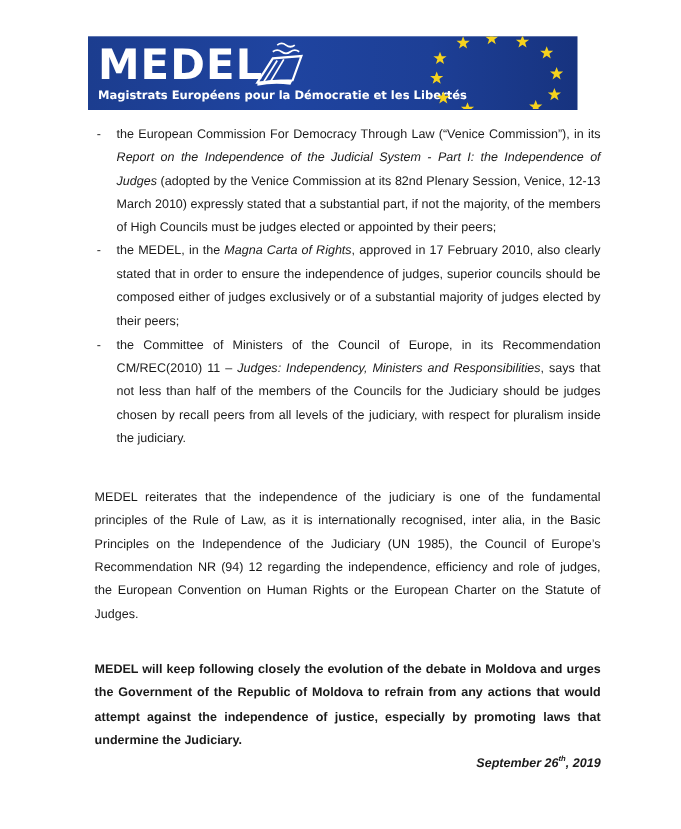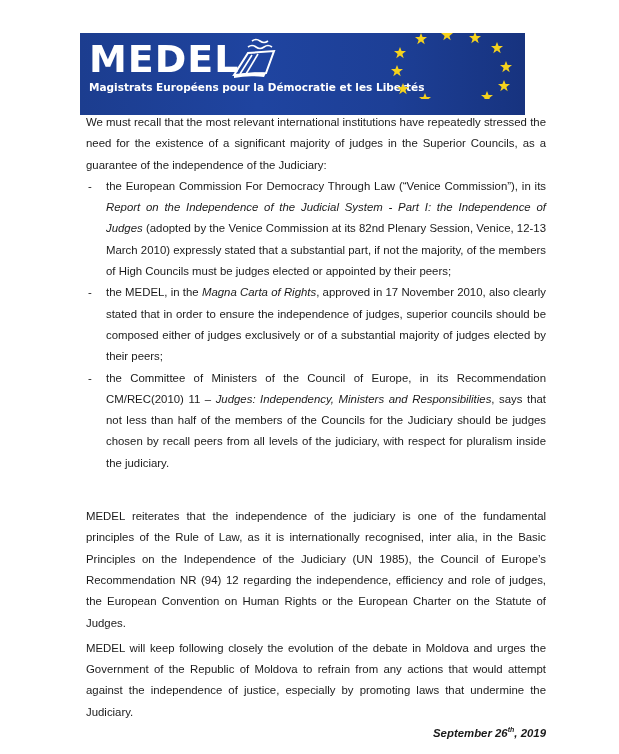--- a/index.html
+++ b/index.html
@@ -1,19 +1,19 @@
 <!DOCTYPE html>
 <html><head>
   <meta charset="utf-8">
   <style>
     html, body { margin: 0; padding: 0; background: #ffffff; }
     body { width: 619px; height: 754px; position: relative; overflow: hidden; font-family: "Liberation Sans", sans-serif; color: #1a1a1a; }
 
     .banner {
-      position: absolute; left: 80px; top: 33px; width: 445px; height: 82px;
+      position: absolute; left: 80px; top: 33px; width: 445px; height: 67px;
       background: linear-gradient(90deg, #1c3d8f 0%, #1f44a0 40%, #1d3f96 70%, #17337f 100%);
       overflow: hidden;
     }
     .banner-title {
       position: absolute; left: 9px; top: 4px;
       font-family: "DejaVu Sans", sans-serif; font-weight: bold;
       font-size: 38px; letter-spacing: 1px; color: #ffffff; line-height: 44px;
     }
     .banner-subtitle {
       position: absolute; left: 9px; top: 48px;
@@ -64,31 +64,30 @@
     <use href="#star" x="22" y="38"></use>
     <use href="#star" x="131" y="34"></use>
     <use href="#star" x="28" y="56"></use>
     <use href="#star" x="129" y="53"></use>
     <use href="#star" x="50" y="66"></use>
     <use href="#star" x="112" y="64"></use>
   </svg>
 </div>
 
 <div class="doc">
-  <p class="para">We must recall that the most relevant international institutions have repeatedly stressed the need for the existence of a significant majority of judges in the Superior Councils, as a guarantee of the independence of the Judiciary:</p>
   <ul class="list">
     <li>
       <span class="dash">-</span>
       <span>the European Commission For Democracy Through Law (“Venice Commission”), in its </span><i>Report on the Independence of the Judicial System - Part I: the Independence of Judges</i><span> (adopted by the Venice Commission at its 82nd Plenary Session, Venice, 12-13 March 2010) expressly stated that  a substantial part, if not the majority, of the members of High Councils must be judges elected or appointed by their peers;</span>
     </li>
     <li>
       <span class="dash">-</span>
-      <span>the MEDEL, in the </span><i>Magna Carta of Rights</i><span>, approved in 17 November 2010, also clearly stated that in order to ensure the independence of judges, superior councils should be composed either of judges exclusively or of a substantial majority of judges elected by their peers;</span>
+      <span>the MEDEL, in the </span><i>Magna Carta of Rights</i><span>, approved in 17 February 2010, also clearly stated that in order to ensure the independence of judges, superior councils should be composed either of judges exclusively or of a substantial majority of judges elected by their peers;</span>
     </li>
     <li>
       <span class="dash">-</span>
       <span>the Committee of Ministers of the Council of Europe, in its Recommendation CM/REC(2010) 11 – </span><i>Judges: Independency, Ministers and Responsibilities</i><span>, says that not less than half of the members of the Councils for the Judiciary should be judges chosen by recall peers from all levels of the judiciary, with respect for pluralism inside the judiciary.</span>
     </li>
   </ul>
   <p class="para gap" style="margin-top:32px;">MEDEL reiterates that the independence of the judiciary is one of the fundamental principles of the Rule of Law, as it is internationally recognised, inter alia, in the Basic Principles on the Independence of the Judiciary (UN 1985), the Council of Europe’s Recommendation NR (94) 12 regarding the independence, efficiency and role of judges, the European Convention on Human Rights or the European Charter on the Statute of Judges.</p>
-  <p class="para gap" style="margin-top:4px;">MEDEL will keep following closely the evolution of the debate in Moldova and urges the Government of the Republic of Moldova to refrain from any actions that would attempt against the independence of justice, especially by promoting laws that undermine the Judiciary.</p>
+  <p class="para gap" style="margin-top:29px;font-weight:bold;">MEDEL will keep following closely the evolution of the debate in Moldova and urges the Government of the Republic of Moldova to refrain from any actions that would attempt against the independence of justice, especially by promoting laws that undermine the Judiciary.</p>
   <p class="date"><span>September 26</span><sup>th</sup><span>, 2019</span></p>
 </div>
 
 </body></html>

